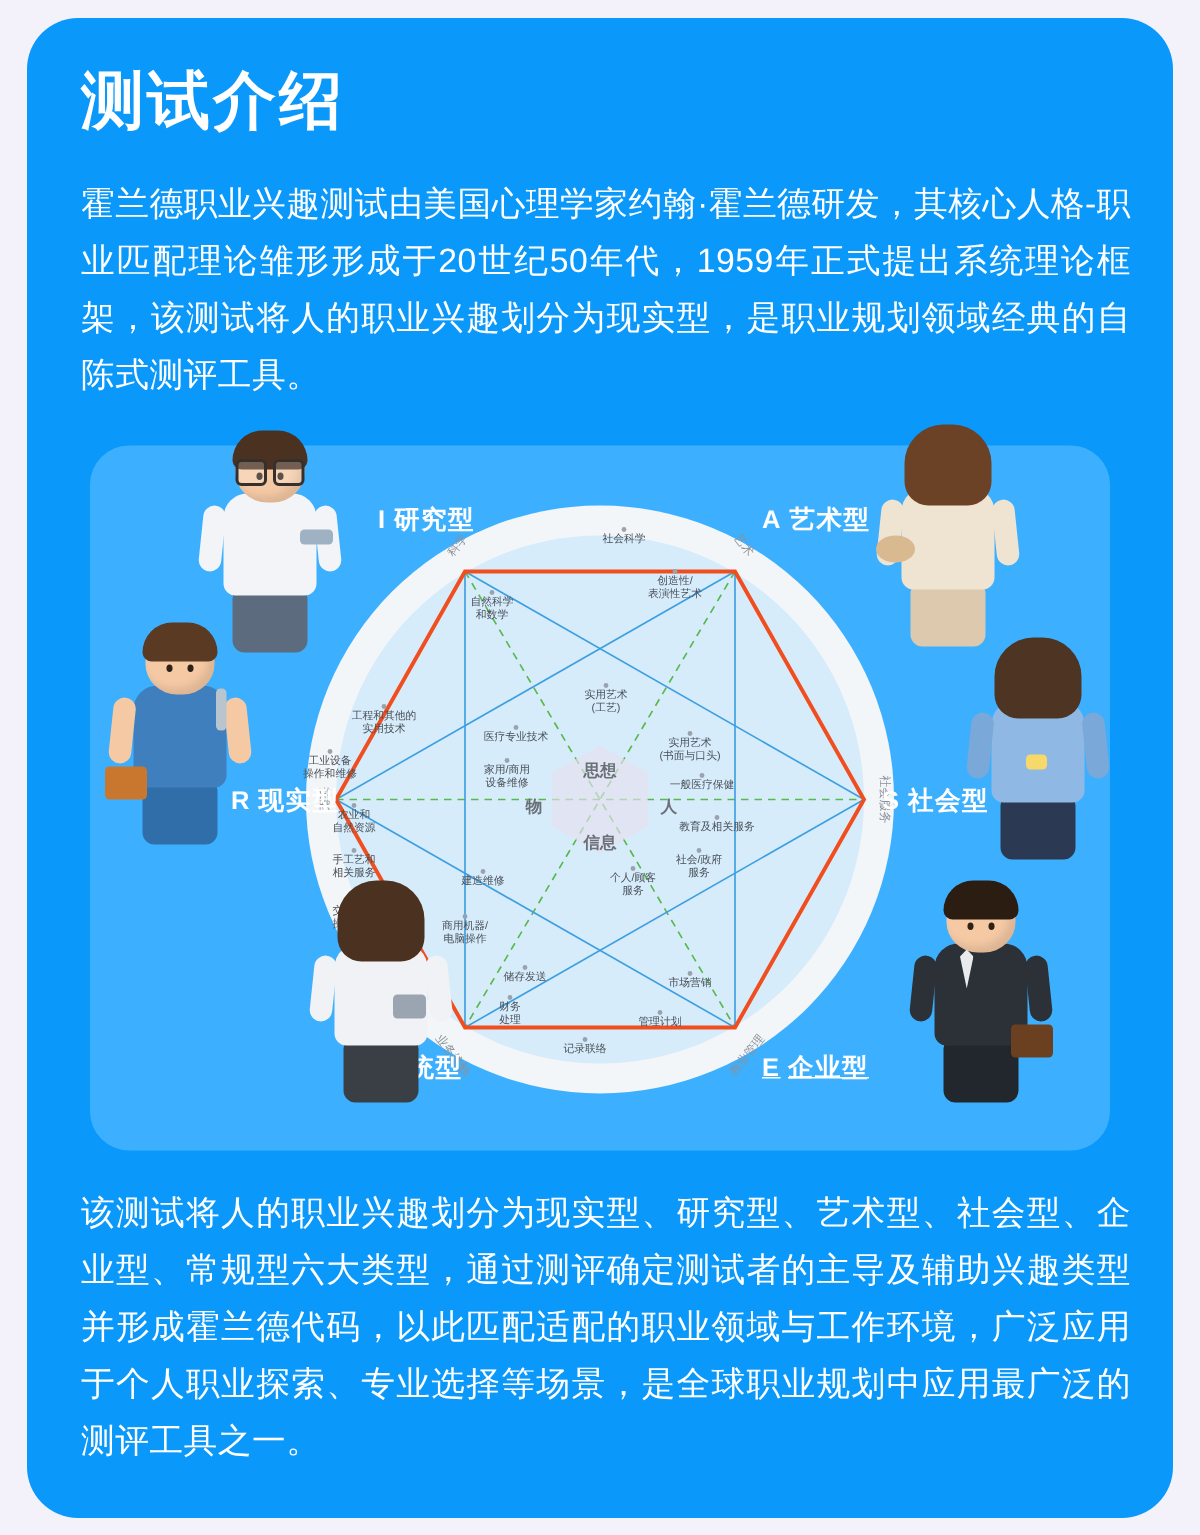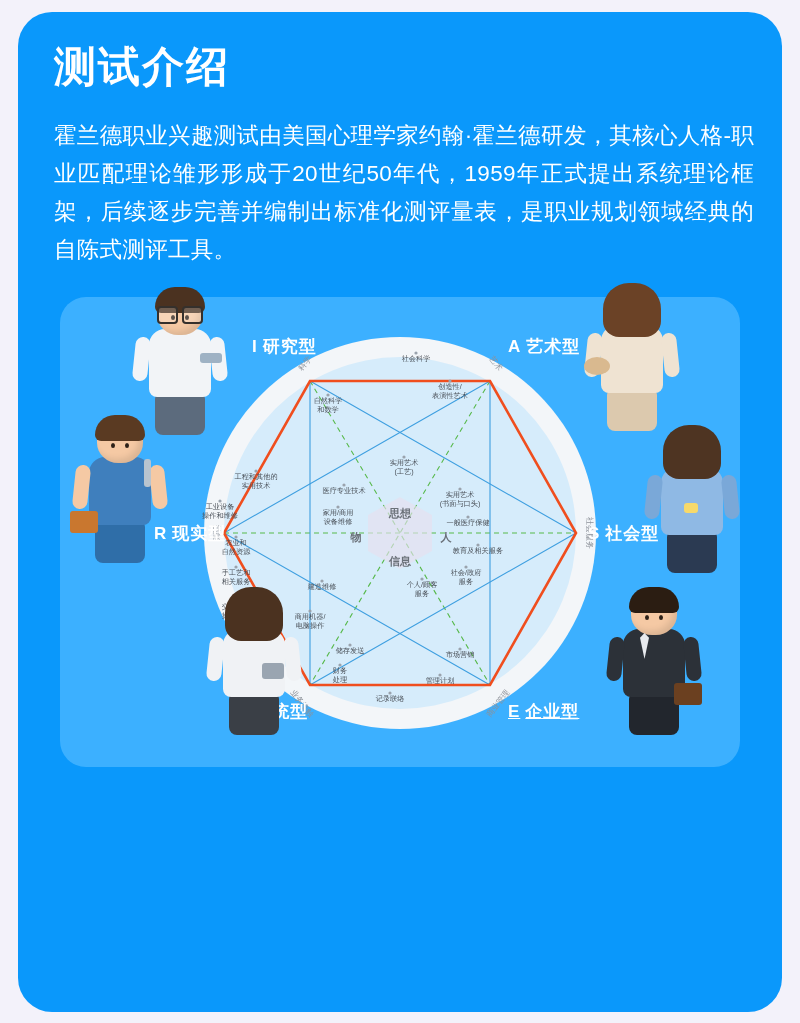--- a/index.html
+++ b/index.html
@@ -218,21 +218,21 @@
   .dg-axis { font-size: 11px; fill: #6a7078; font-family: "Liberation Sans", sans-serif; font-weight: bold;}
 </style>
 </head>
 <body>
 
 <div class="page">
   <div class="card">
 
     <div class="heading">测试介绍</div>
 
-    <div class="intro">霍兰德职业兴趣测试由美国心理学家约翰·霍兰德研发，其核心人格-职业匹配理论雏形形成于20世纪50年代，1959年正式提出系统理论框架，后续逐步完善并编制出标准化测评量表，是职业规划领域经典的自陈式测评工具。</div>
+    <div class="intro">霍兰德职业兴趣测试由美国心理学家约翰·霍兰德研发，其核心人格-职业匹配理论雏形形成于20世纪50年代，1959年正式提出系统理论框架，该测试将人的职业兴趣划分为现实型，是职业规划领域经典的自陈式测评工具。</div>
 
     <div class="diagram-panel">
       <div class="diagram-wrap">
 
         <svg width="680" height="470" viewBox="0 0 680 470">
 
           <circle cx="340" cy="236" r="196" fill="#f3f6f9"></circle>
           <circle cx="340" cy="236" r="176" fill="#d6ecfb"></circle>
 
           <g stroke="#57b94a" stroke-width="1.1" stroke-dasharray="5,4" fill="none">
@@ -458,15 +458,16 @@
               <div class="av-eye r"></div>
           </div>
           <div class="av-hair" style="background:#2b1d12"></div>
           <div class="av-prop" style="left:40px; top:46px; width:9px; height:26px; background:#e8eaee; clip-path:polygon(50% 0,100% 18%,50% 100%,0 18%);"></div>
           <div class="av-prop" style="left:74px; top:96px; width:28px; height:22px; background:#6b4020;"></div>
         </div>
 
       </div>
     </div>
 
+    <div class="outro">该测试将人的职业兴趣划分为现实型、研究型、艺术型、社会型、企业型、常规型六大类型，通过测评确定测试者的主导及辅助兴趣类型并形成霍兰德代码，以此匹配适配的职业领域与工作环境，广泛应用于个人职业探索、专业选择等场景，是全球职业规划中应用最广泛的测评工具之一。</div>
 
   </div>
 </div>
 
 </body></html>

